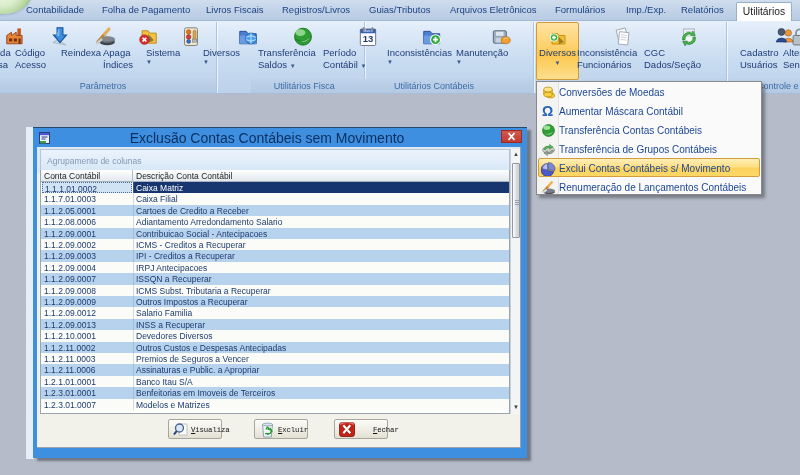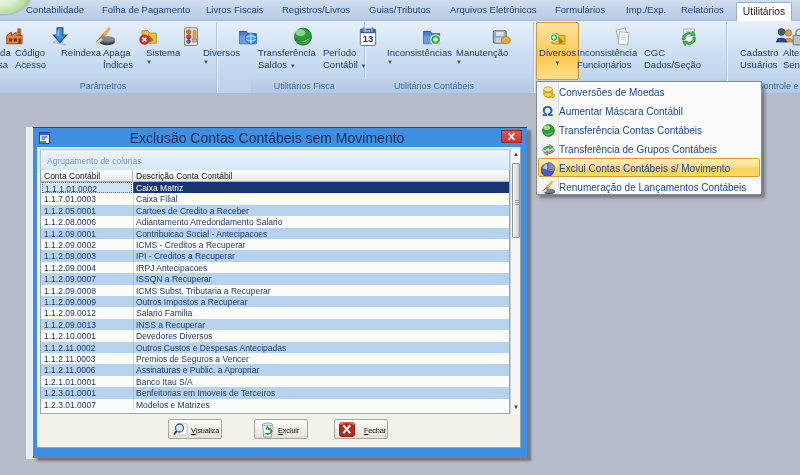--- a/index.html
+++ b/index.html
@@ -64,21 +64,21 @@
 .rw { background:#fbfcf7; }
 #coldiv { position:absolute; left:92px; top:12px; width:1px; height:228px; background:rgba(130,155,180,.35); }
 
 #vscroll { position:absolute; left:473px; top:2px; width:10px; height:265px; background:#f2f4f6; border-left:1px solid #c8d0d8; }
 #vthumb { position:absolute; left:0.5px; top:14px; width:8px; height:75px; border:1px solid #8f99a4; border-radius:1px;
   background:linear-gradient(90deg,#fdfdfd,#dde1e6 50%,#c6ccd4); }
 .sarr { position:absolute; left:1px; width:8px; text-align:center; font-size:6px; color:#3a4148; }
 
 #btnpanel { position:absolute; left:1px; top:268px; width:482px; height:32px; background:#f2f1ea; }
 .dbtn { position:absolute; top:4px; width:54px; height:20px; background:linear-gradient(#fcfcf9,#eceadf 70%,#e2dfd2);
-  border:1px solid #a7a79d; border-radius:2px; font-size:7.3px; letter-spacing:-0.1px; color:#111; }
+  border:1px solid #a7a79d; border-radius:2px; font-size:7.3px; letter-spacing:-0.1px; color:#111;font-family:Liberation Mono, monospace; }
 .dbtn span { position:absolute; top:6px; }
 .dbtn svg { position:absolute; }
 
 
 #g4label { position:absolute; left:0; right:0; top:57px; height:14px;
   background:linear-gradient(#bed2e9,#b3c9e3); font-size:9px; color:#3b6ba6; line-height:14px; white-space:nowrap; }
 </style>
 </head>
 <body>
 
@@ -431,17 +431,17 @@
           </svg>
           <span style="left:23px"><u>E</u>xcluir</span>
         </div>
       <div class="dbtn" id="b3" style="left:296px;">
           <svg style="left:4px;top:2px" width="16" height="15">
             <rect x="0.5" y="0.5" width="15" height="14" rx="2.5" fill="#c22418" stroke="#7a0f08" stroke-width="0.8"></rect>
             <path d="M1 3 q7 -4 14 0 v-1 a2.5 2.5 0 0 0 -2 -1.7 h-10 a2.5 2.5 0 0 0 -2 1.7 Z" fill="#ef9088" opacity="0.8"></path>
             <path d="M4.5 3.5 L11.5 11.5 M11.5 3.5 L4.5 11.5" stroke="#9a1812" stroke-width="3"></path>
             <path d="M4.3 3.3 L11.3 11.3 M11.3 3.3 L4.3 11.3" stroke="#fff" stroke-width="2.1"></path>
           </svg>
-          <span style="left:29px"><u>F</u>echar</span>
+          <span style="left:38px"><u>F</u>echar</span>
         </div>
     </div>
   </div>
 </div>
 
 </body></html>

